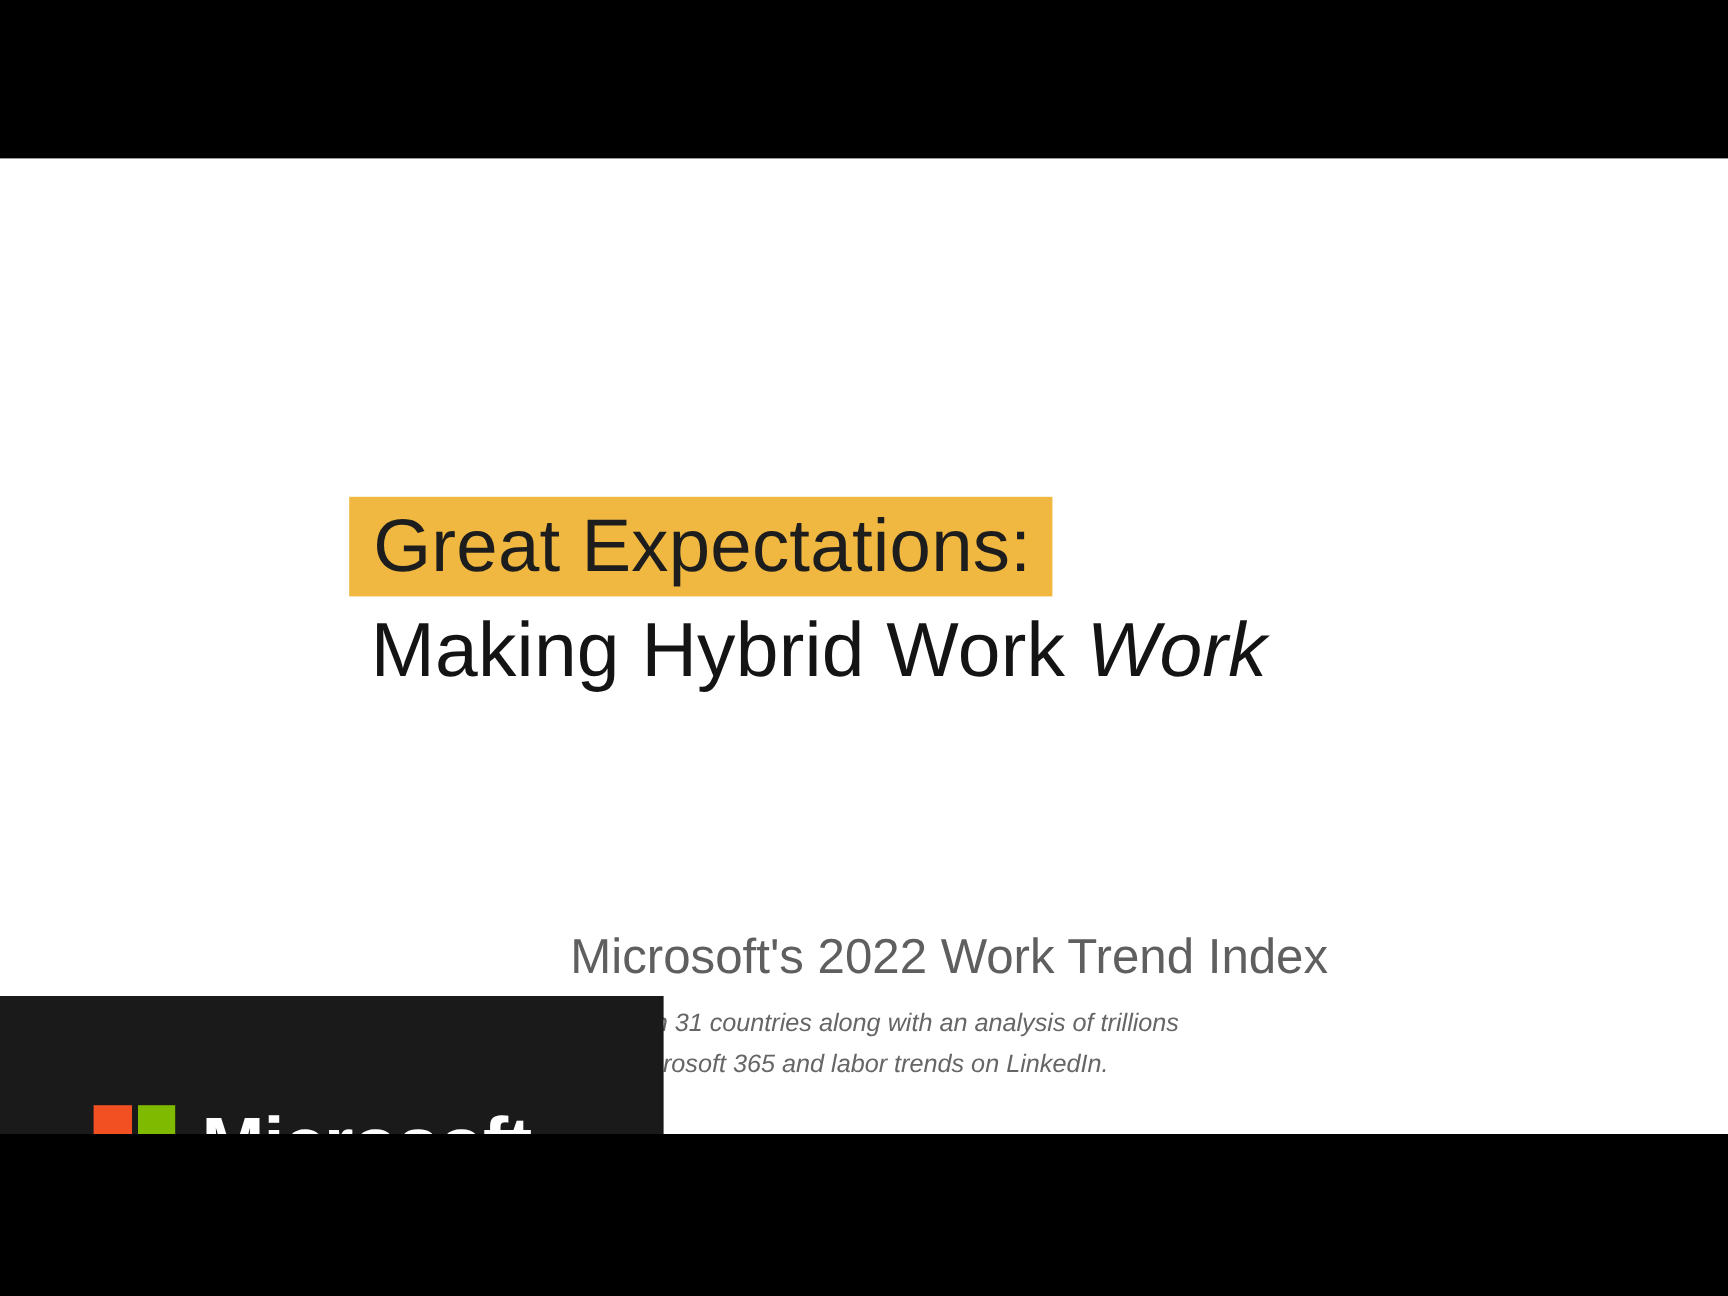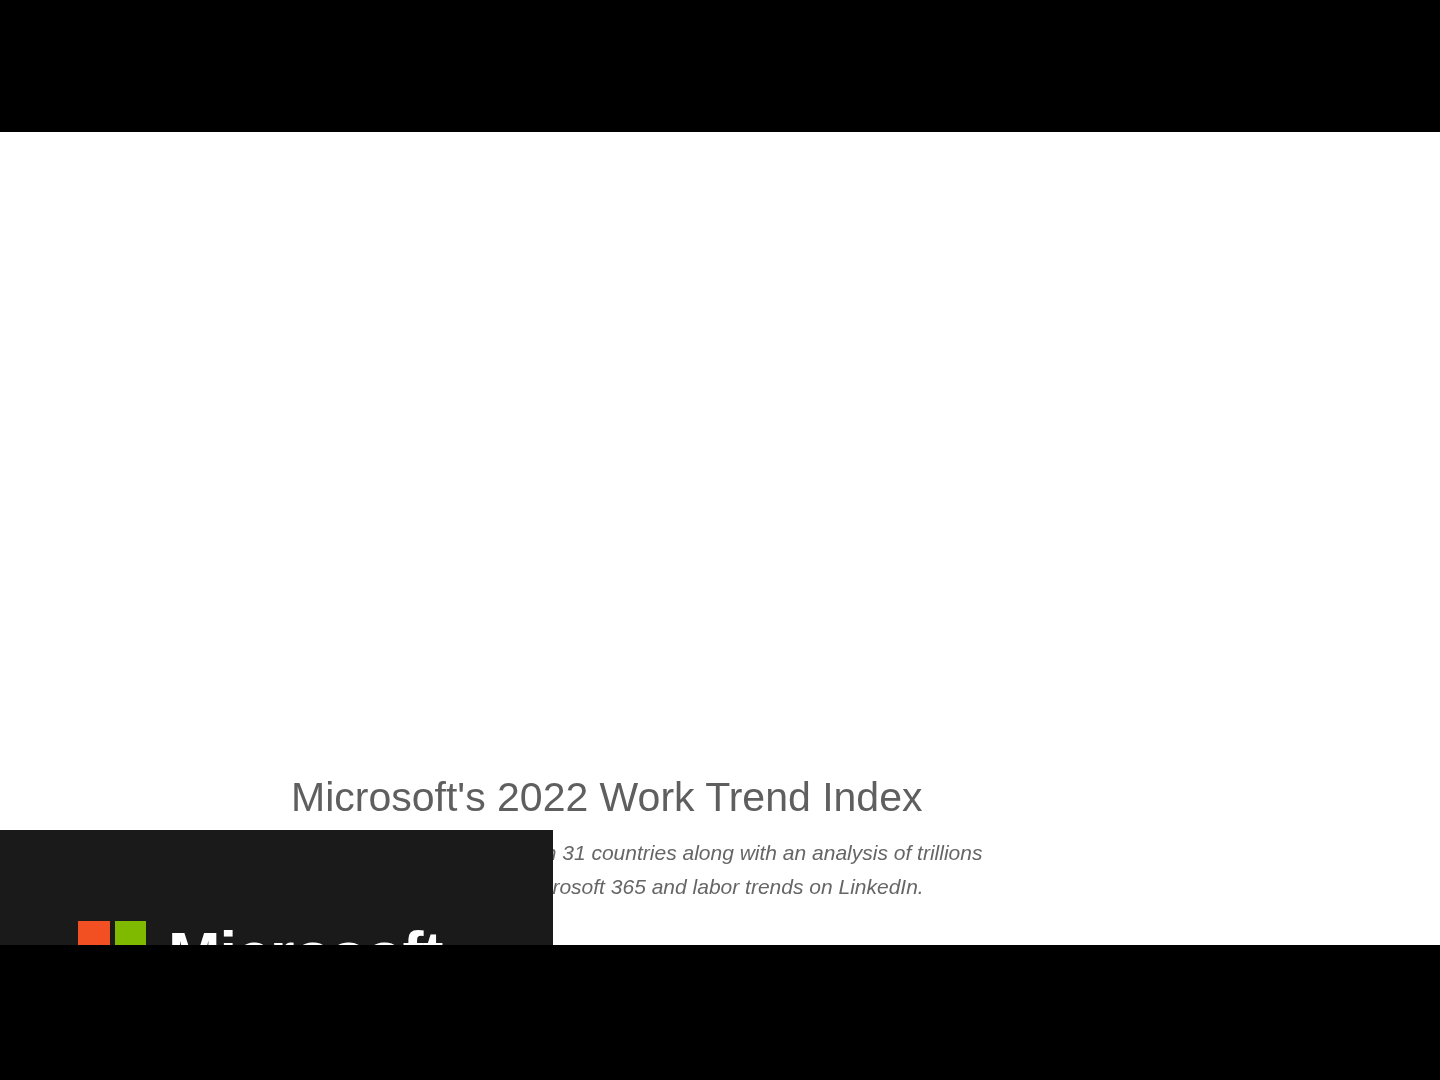--- a/index.html
+++ b/index.html
@@ -82,20 +82,21 @@
     top: 640px;
     width: 1000px;
   }
 
   #body-heading {
     color: #5f5f5f;
     font-size: 41px;
     line-height: 50px;
     font-weight: 400;
     white-space: nowrap;
+    text-align: center;
   }
 
   #body-paragraph {
     margin-top: 14px;
     color: #666666;
     font-size: 21px;
     line-height: 34px;
     font-style: italic;
     font-weight: 400;
     width: 900px;
@@ -138,20 +139,26 @@
 </style>
 </head>
 <body>
 
 <div id="stage">
 
   <div id="letterbox-top" class="letterbox"></div>
 
   <div id="slide">
 
+    <div id="title-block">
+      <div id="title-line-1">Great Expectations:</div>
+      <div id="title-line-2">
+        <span>Making Hybrid Work </span><span class="italic-word">Work</span>
+      </div>
+    </div>
 
     <div id="body-block">
       <div id="body-heading">Microsoft's 2022 Work Trend Index</div>
       <div id="body-paragraph">
         <div>A survey of 31,000 people in 31 countries along with an analysis of trillions</div>
         <div>of productivity signals in Microsoft 365 and labor trends on LinkedIn.</div>
       </div>
     </div>
 
     <div id="brand-panel">

